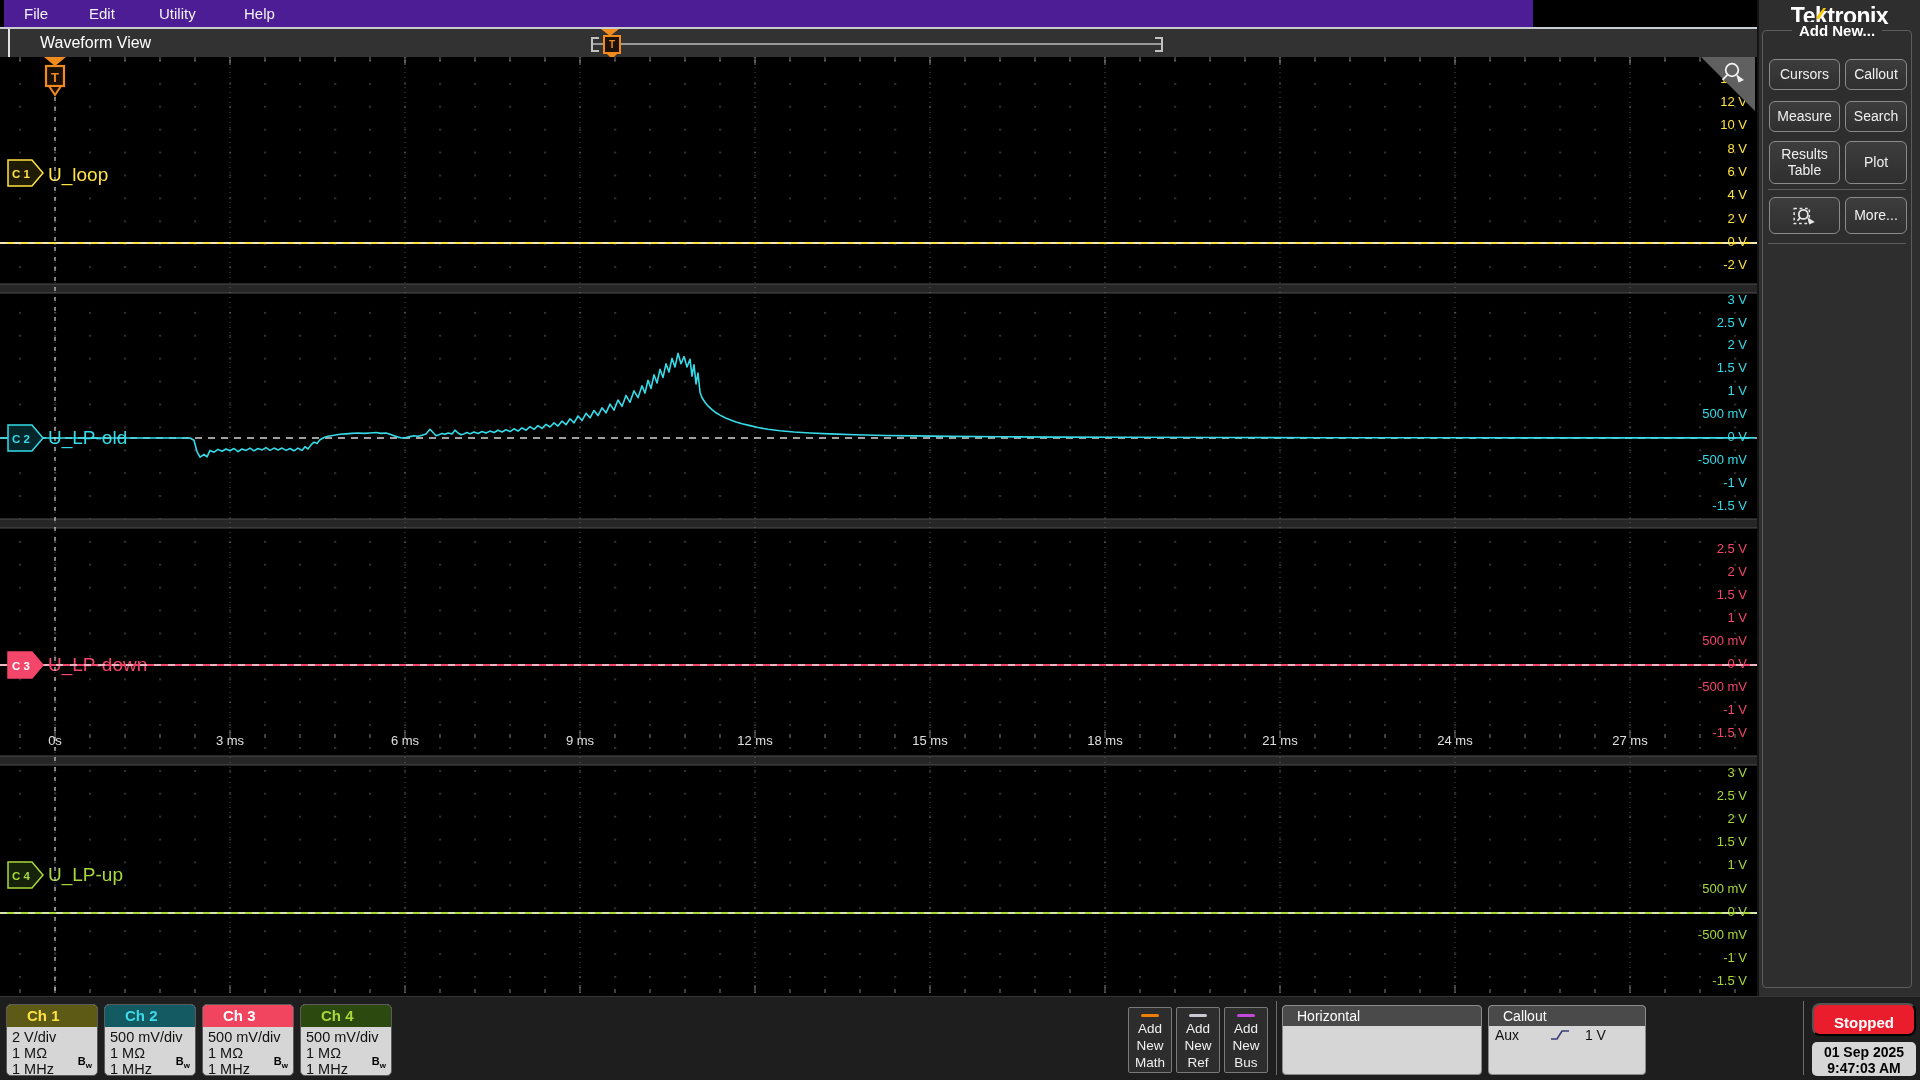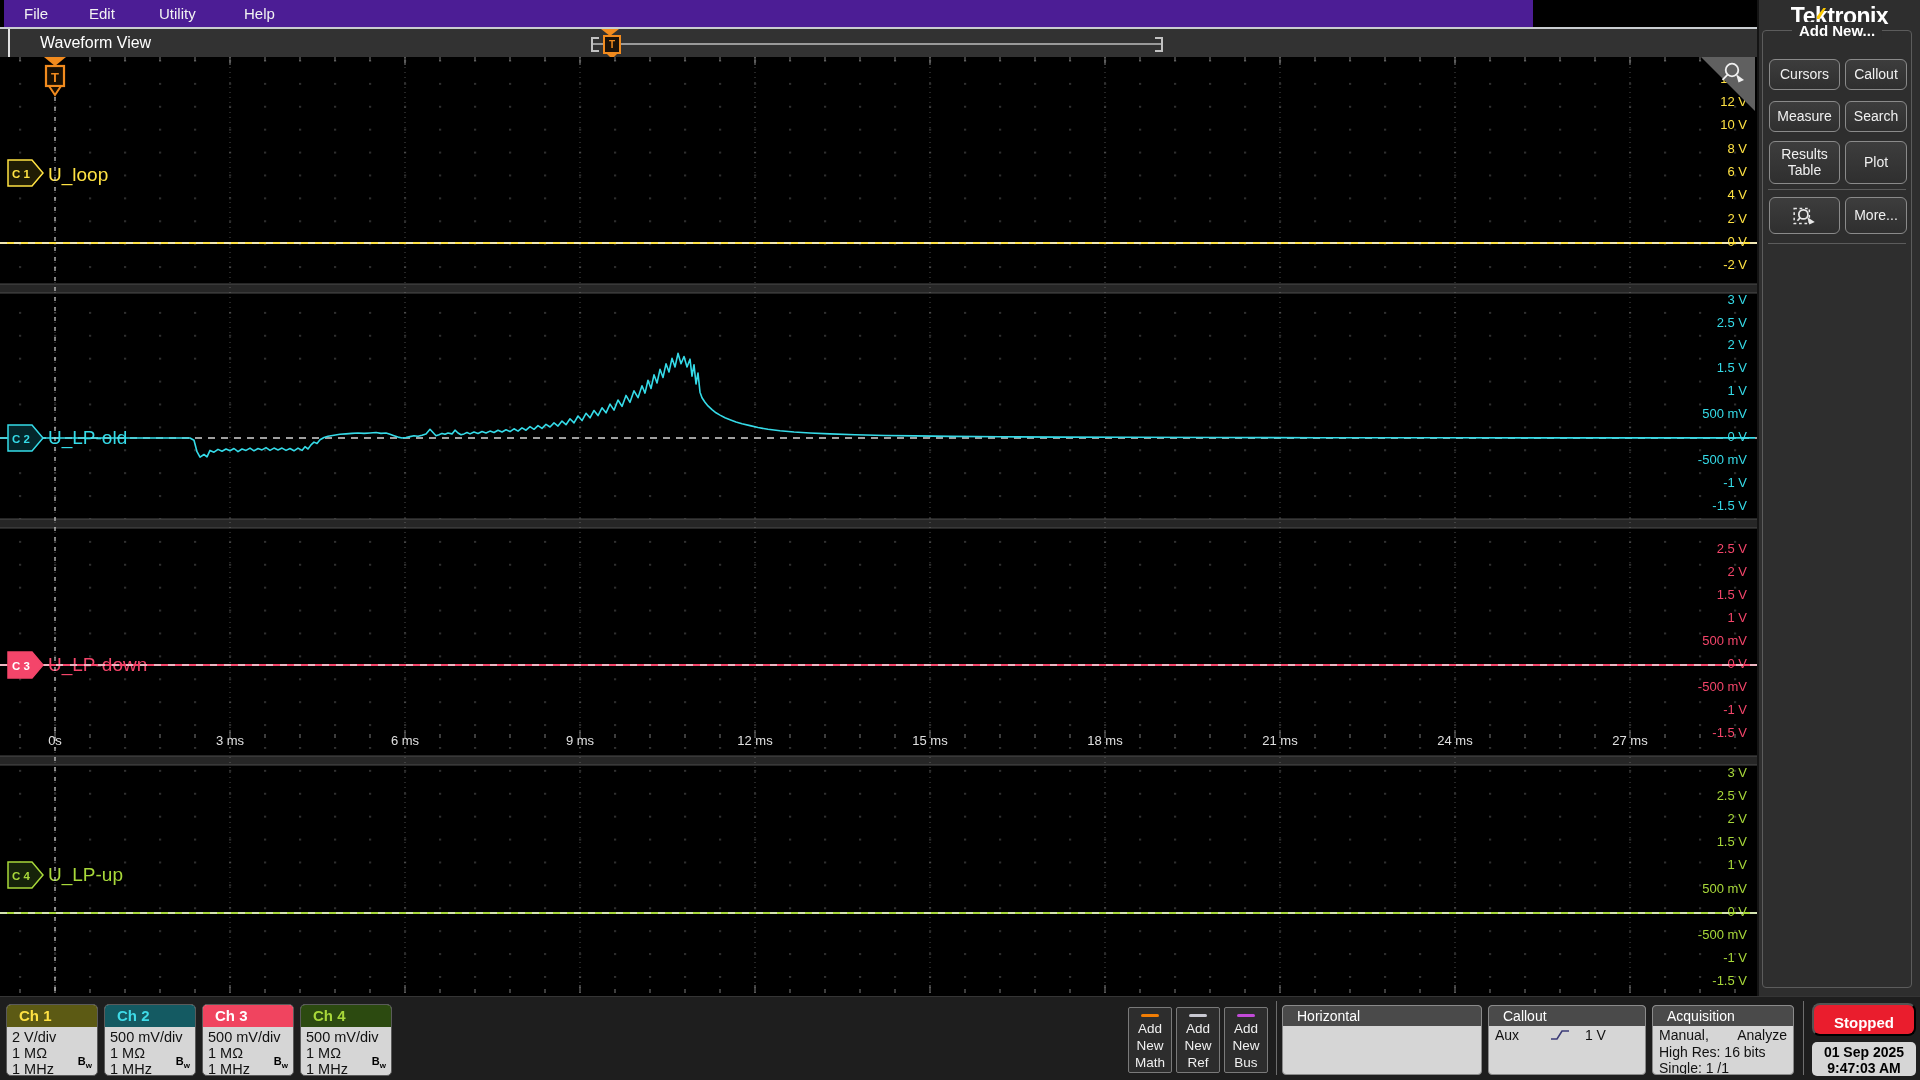--- a/index.html
+++ b/index.html
@@ -29,21 +29,21 @@
   .logo .k{position:relative;display:inline-block;}
   .logo .k::after{content:"";position:absolute;left:2px;top:5px;width:9px;height:11px;background:#fecb00;
      clip-path:polygon(0 78%,72% 0,100% 0,26% 100%,0 100%);}
   .group{position:absolute;left:3px;top:30px;width:150px;height:958px;border:1px solid #5c5c5c;border-radius:4px;box-sizing:border-box;}
   .group-label{position:absolute;left:50%;top:-9px;transform:translateX(-50%);background:#2e2e2e;padding:0 7px;color:#fff;font-size:15px;font-weight:bold;white-space:nowrap;}
   .pbtn{position:absolute;box-sizing:border-box;background:linear-gradient(#3d3d3d,#2f2f2f);border:1px solid #8a8a8a;border-radius:6px;color:#f0f0f0;font-size:14px;font-family:"Liberation Sans",sans-serif;text-align:center;padding:0;line-height:1.1;cursor:pointer;}
   .rule{position:absolute;left:5px;width:138px;height:1px;background:#5c5c5c;}
   
   .bottombar{position:absolute;left:0;top:996px;width:1920px;height:84px;background:#1e1e1e;border-top:1px solid #353535;box-sizing:border-box;}
   .chbadge{position:absolute;top:7px;width:92px;height:72px;border:1px solid #5a5a5a;border-radius:5px;overflow:hidden;box-sizing:border-box;background:#d6d6d6;cursor:pointer;}
-  .chbadge .hd{height:22px;line-height:22px;padding-left:12px;font-size:15px;font-weight:bold;}
+  .chbadge .hd{height:22px;line-height:22px;padding-left:20px;font-size:15px;font-weight:bold;}
   .chbadge .bd{position:relative;height:50px;padding:2px 0 0 5px;box-sizing:border-box;color:#111;font-size:14.5px;line-height:16px;}
   .bw{position:absolute;right:5px;bottom:3px;color:#000;font-size:11px;font-weight:bold;}
   .bw sub{font-size:8px;}
   .addbtn{position:absolute;top:10px;width:44px;height:66px;background:#2d2d2d;border:1px solid #7a7a7a;border-radius:2px;box-sizing:border-box;color:#f0f0f0;font-size:13.5px;text-align:center;cursor:pointer;}
   .addbtn .stripe{height:3px;border-radius:2px;margin:4px 6px 3px 6px;}
   .addbtn div.l{line-height:17px;}
   .vsep{position:absolute;top:4px;width:1px;height:74px;background:#6d6d6d;}
   .ipanel{position:absolute;top:8px;height:70px;border-radius:4px;overflow:hidden;background:#d6d6d6;border:1px solid #8a8a8a;box-sizing:border-box;}
   .ipanel .hd{height:20px;line-height:20px;background:#4a4a4a;color:#fff;font-size:14px;padding-left:14px;}
   .ipanel .bd{color:#111;font-size:14px;line-height:16.5px;padding:1px 6px 0 6px;}
@@ -439,31 +439,20 @@
       <div class="hd">Callout</div>
       <div class="bd" style="">
         <span>Aux</span>
         <svg width="22" height="16" viewBox="0 0 22 16" style="vertical-align:-3px;margin:0 10px 0 26px">
           <path d="M2,12 H8 L13,4 H20" fill="none" stroke="#3c3c78" stroke-width="1.6"></path>
         </svg>
         <span>1 V</span>
       </div>
     </div>
 
-    <div class="ipanel" style="left:1652px;width:142px">
-      <div class="hd">Acquisition</div>
-      <div class="bd">
-        <div style="display:flex;justify-content:space-between">
-            <span>Manual,</span>
-            <span>Analyze</span>
-          </div>
-        <div>High Res: 16 bits</div>
-        <div>Single: 1 /1</div>
-      </div>
-    </div>
 
     <div class="vsep" style="left:1803px"></div>
 
     <button class="stopped">Stopped</button>
     <div class="datebox">
       <div>01 Sep 2025</div>
       <div>9:47:03 AM</div>
     </div>
   </div>
 </div>

